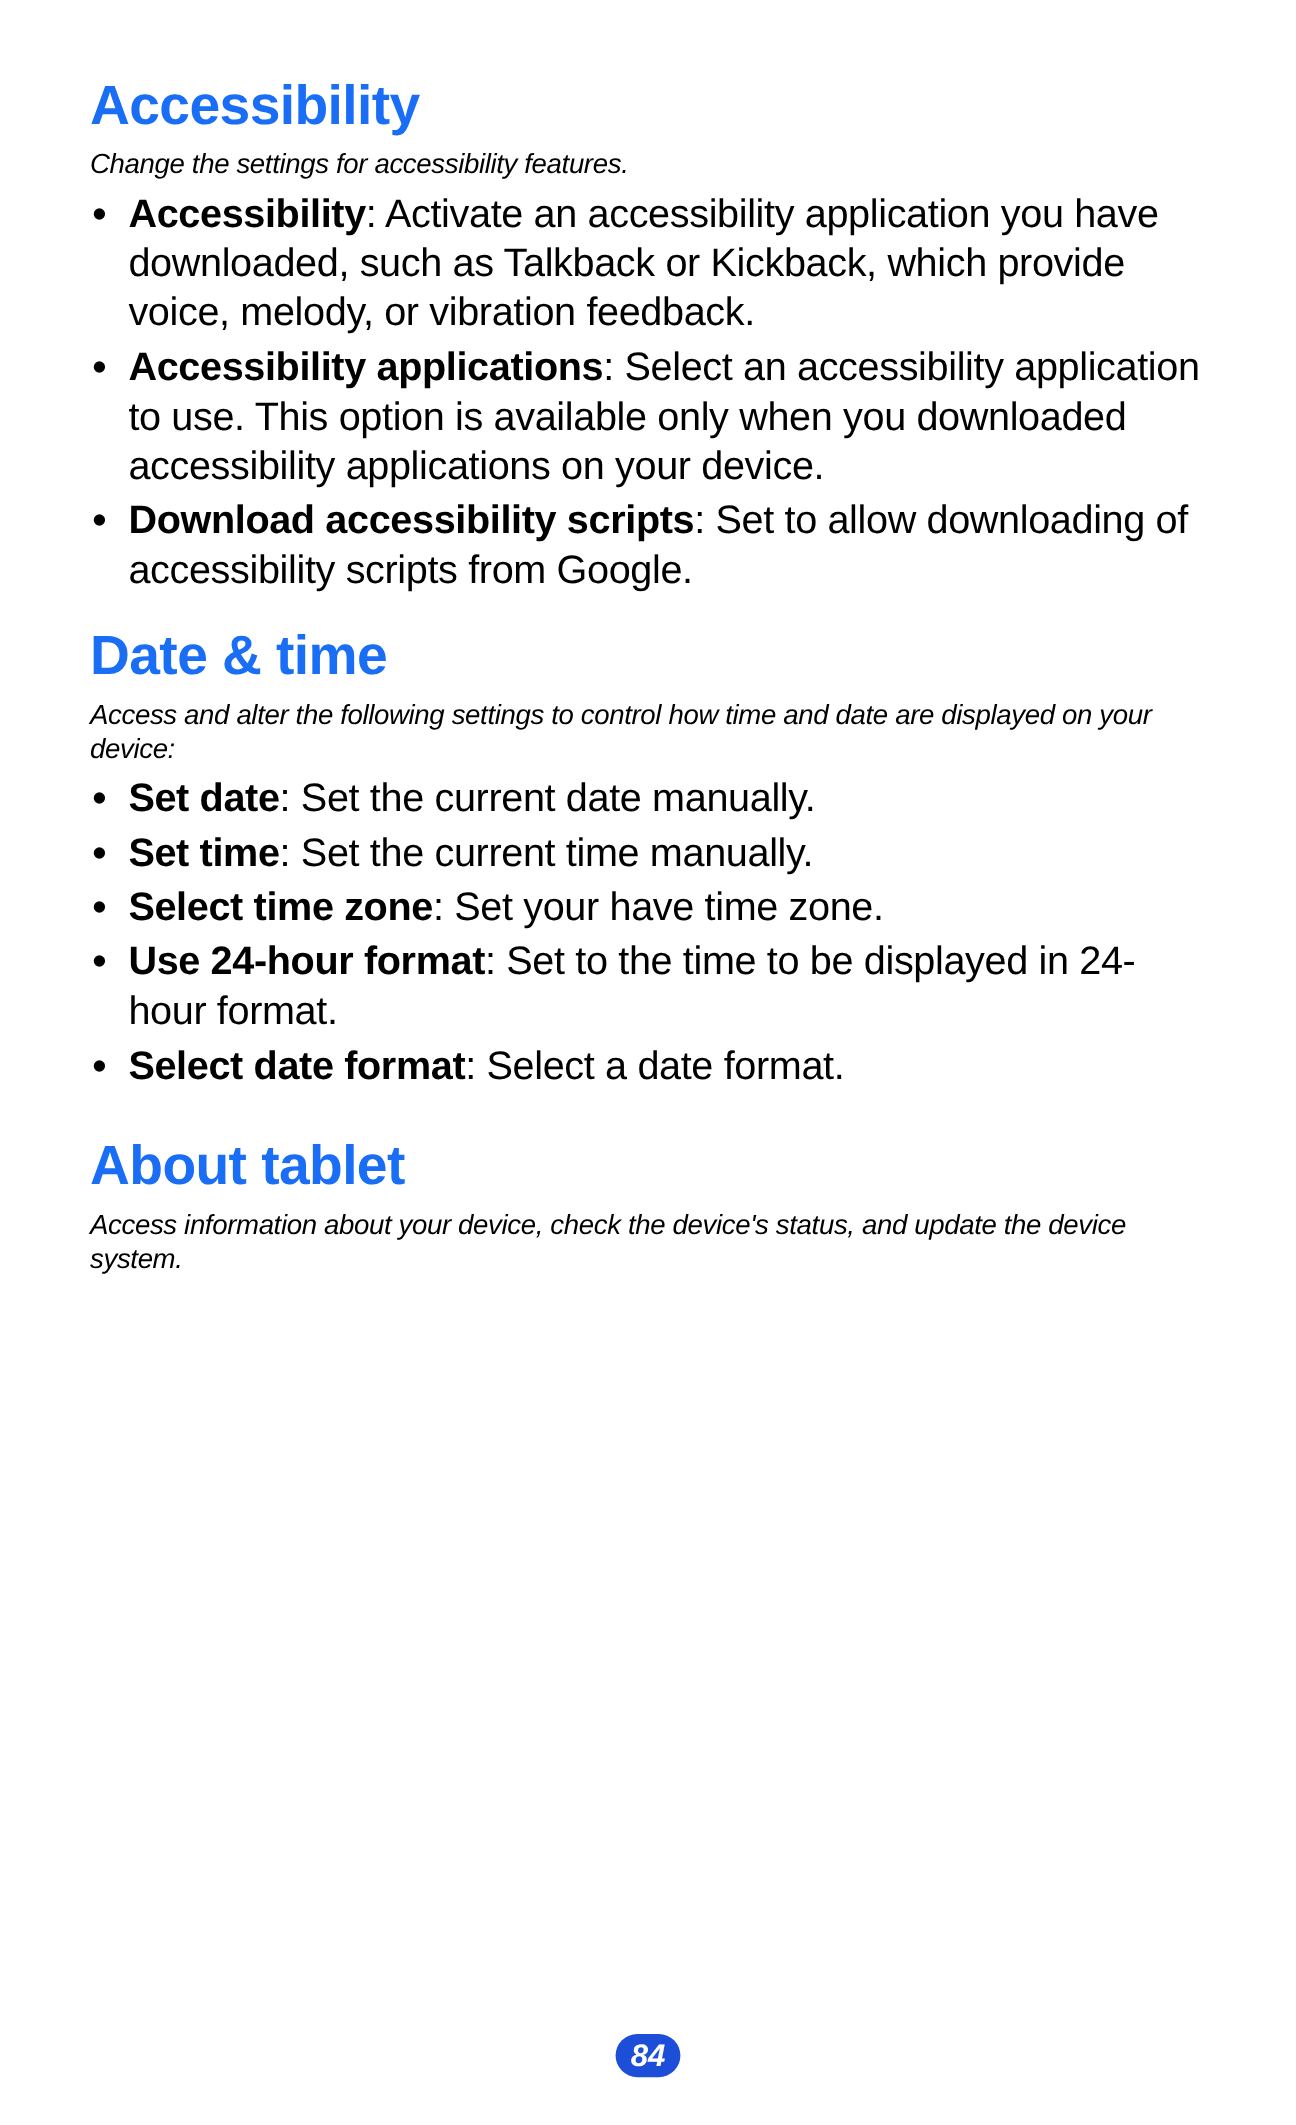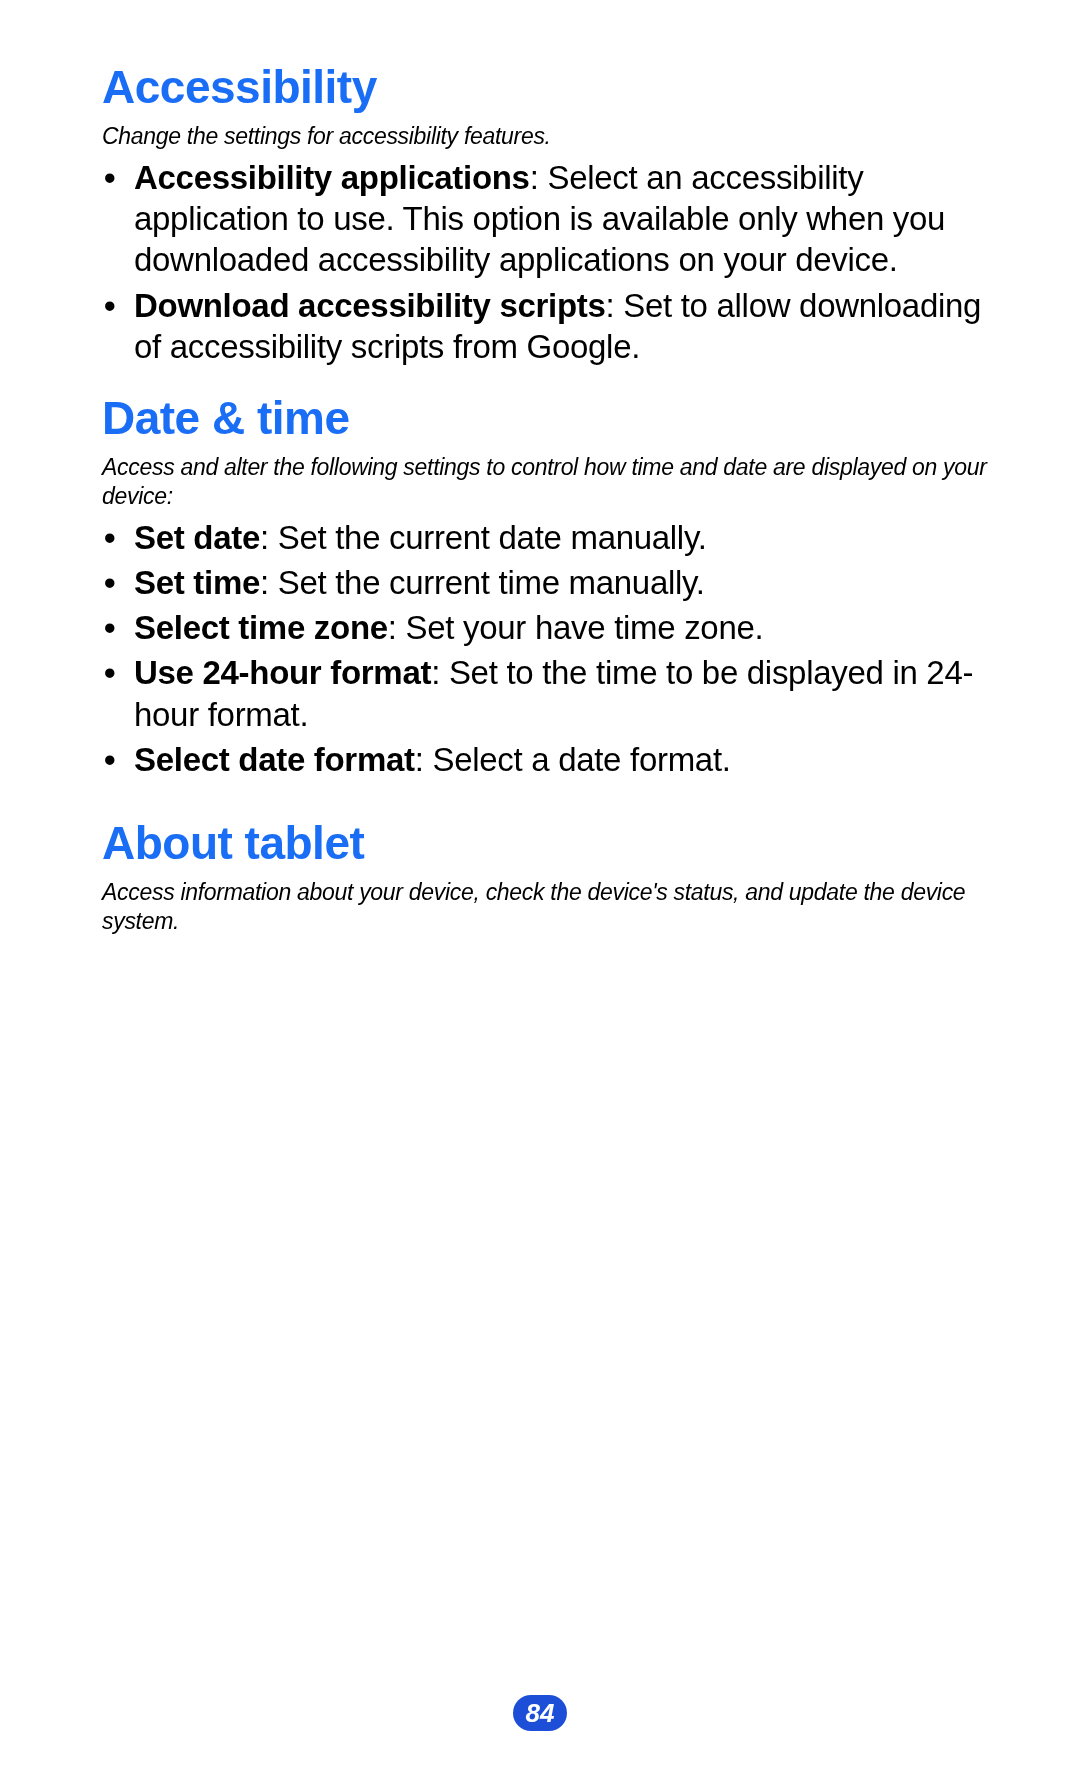--- a/index.html
+++ b/index.html
@@ -7,21 +7,21 @@
     width: 1080px;
     height: 1771px;
     background: #ffffff;
     font-family: "Myriad Pro", "Segoe UI", "Helvetica Neue", Arial, sans-serif;
     color: #000000;
   }
   .page {
     position: relative;
     width: 1080px;
     height: 1771px;
-    padding: 60px 75px 0 102px;
+    padding: 60px 75px 0 75px;
   }
   .section-heading {
     color: #1a6ef5;
     font-size: 46px;
     font-weight: 700;
     margin-top: 8px;
     margin-bottom: 8px;
     letter-spacing: -0.5px;
   }
   .section-heading.first { margin-top: 0; }
@@ -84,20 +84,23 @@
 </style>
 </head>
 <body>
 
 <div class="page">
 
   <h2 class="section-heading first">Accessibility</h2>
   <p class="intro">Change the settings for accessibility features.</p>
   <ul class="bullets">
     <li>
+      <span class="term">Accessibility</span><span>: Activate an accessibility application you have downloaded, such as Talkback or Kickback, which provide voice, melody, or vibration feedback.</span>
+    </li>
+    <li>
       <span class="term">Accessibility applications</span><span>: Select an accessibility application to use. This option is available only when you downloaded accessibility applications on your device.</span>
     </li>
     <li>
       <span class="term">Download accessibility scripts</span><span>: Set to allow downloading of accessibility scripts from Google.</span>
     </li>
   </ul>
 
   <h2 class="section-heading">Date &amp; time</h2>
   <p class="intro">Access and alter the following settings to control how time and date are displayed on your device:</p>
   <ul class="bullets tight">

